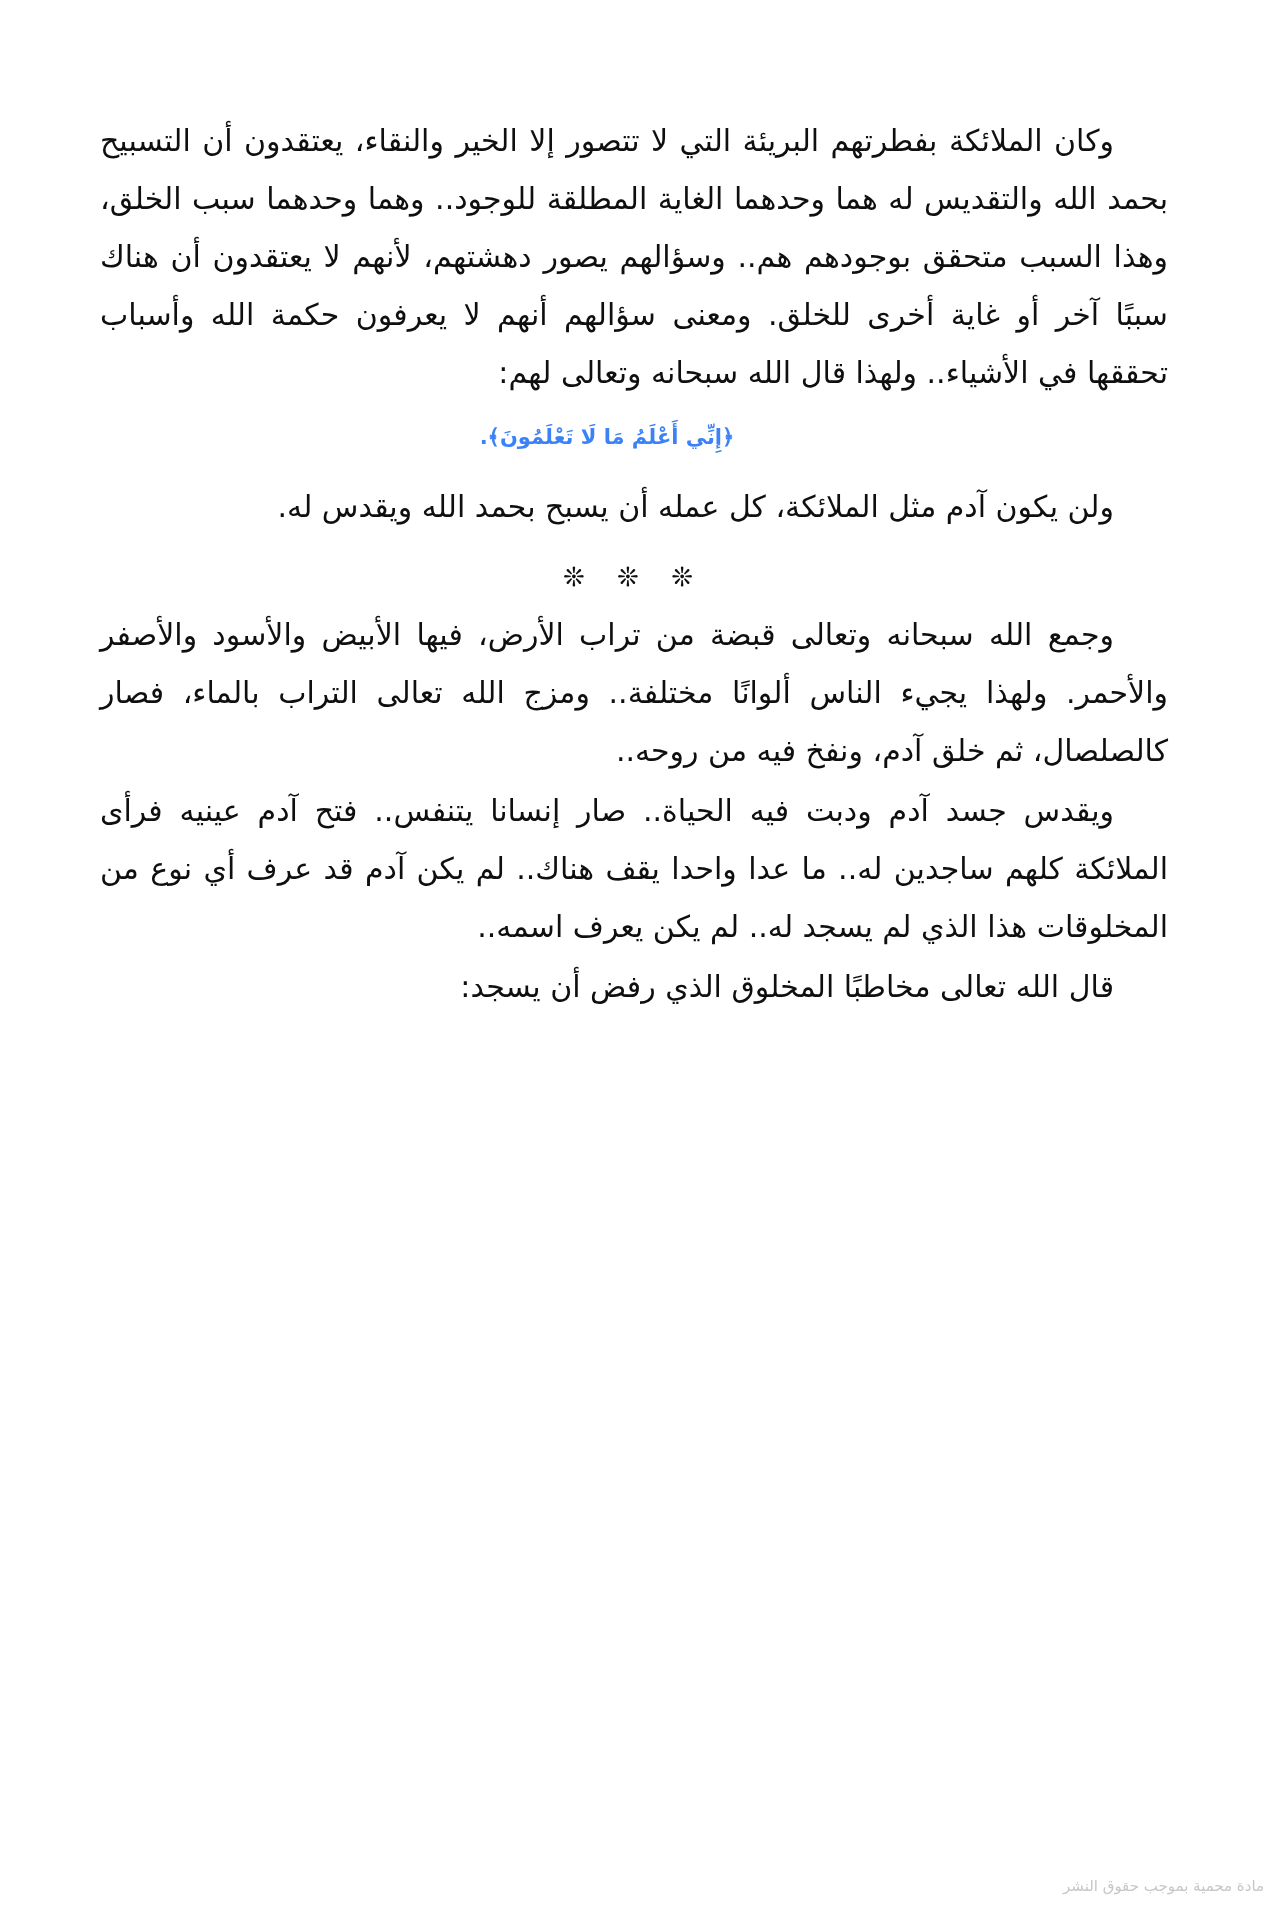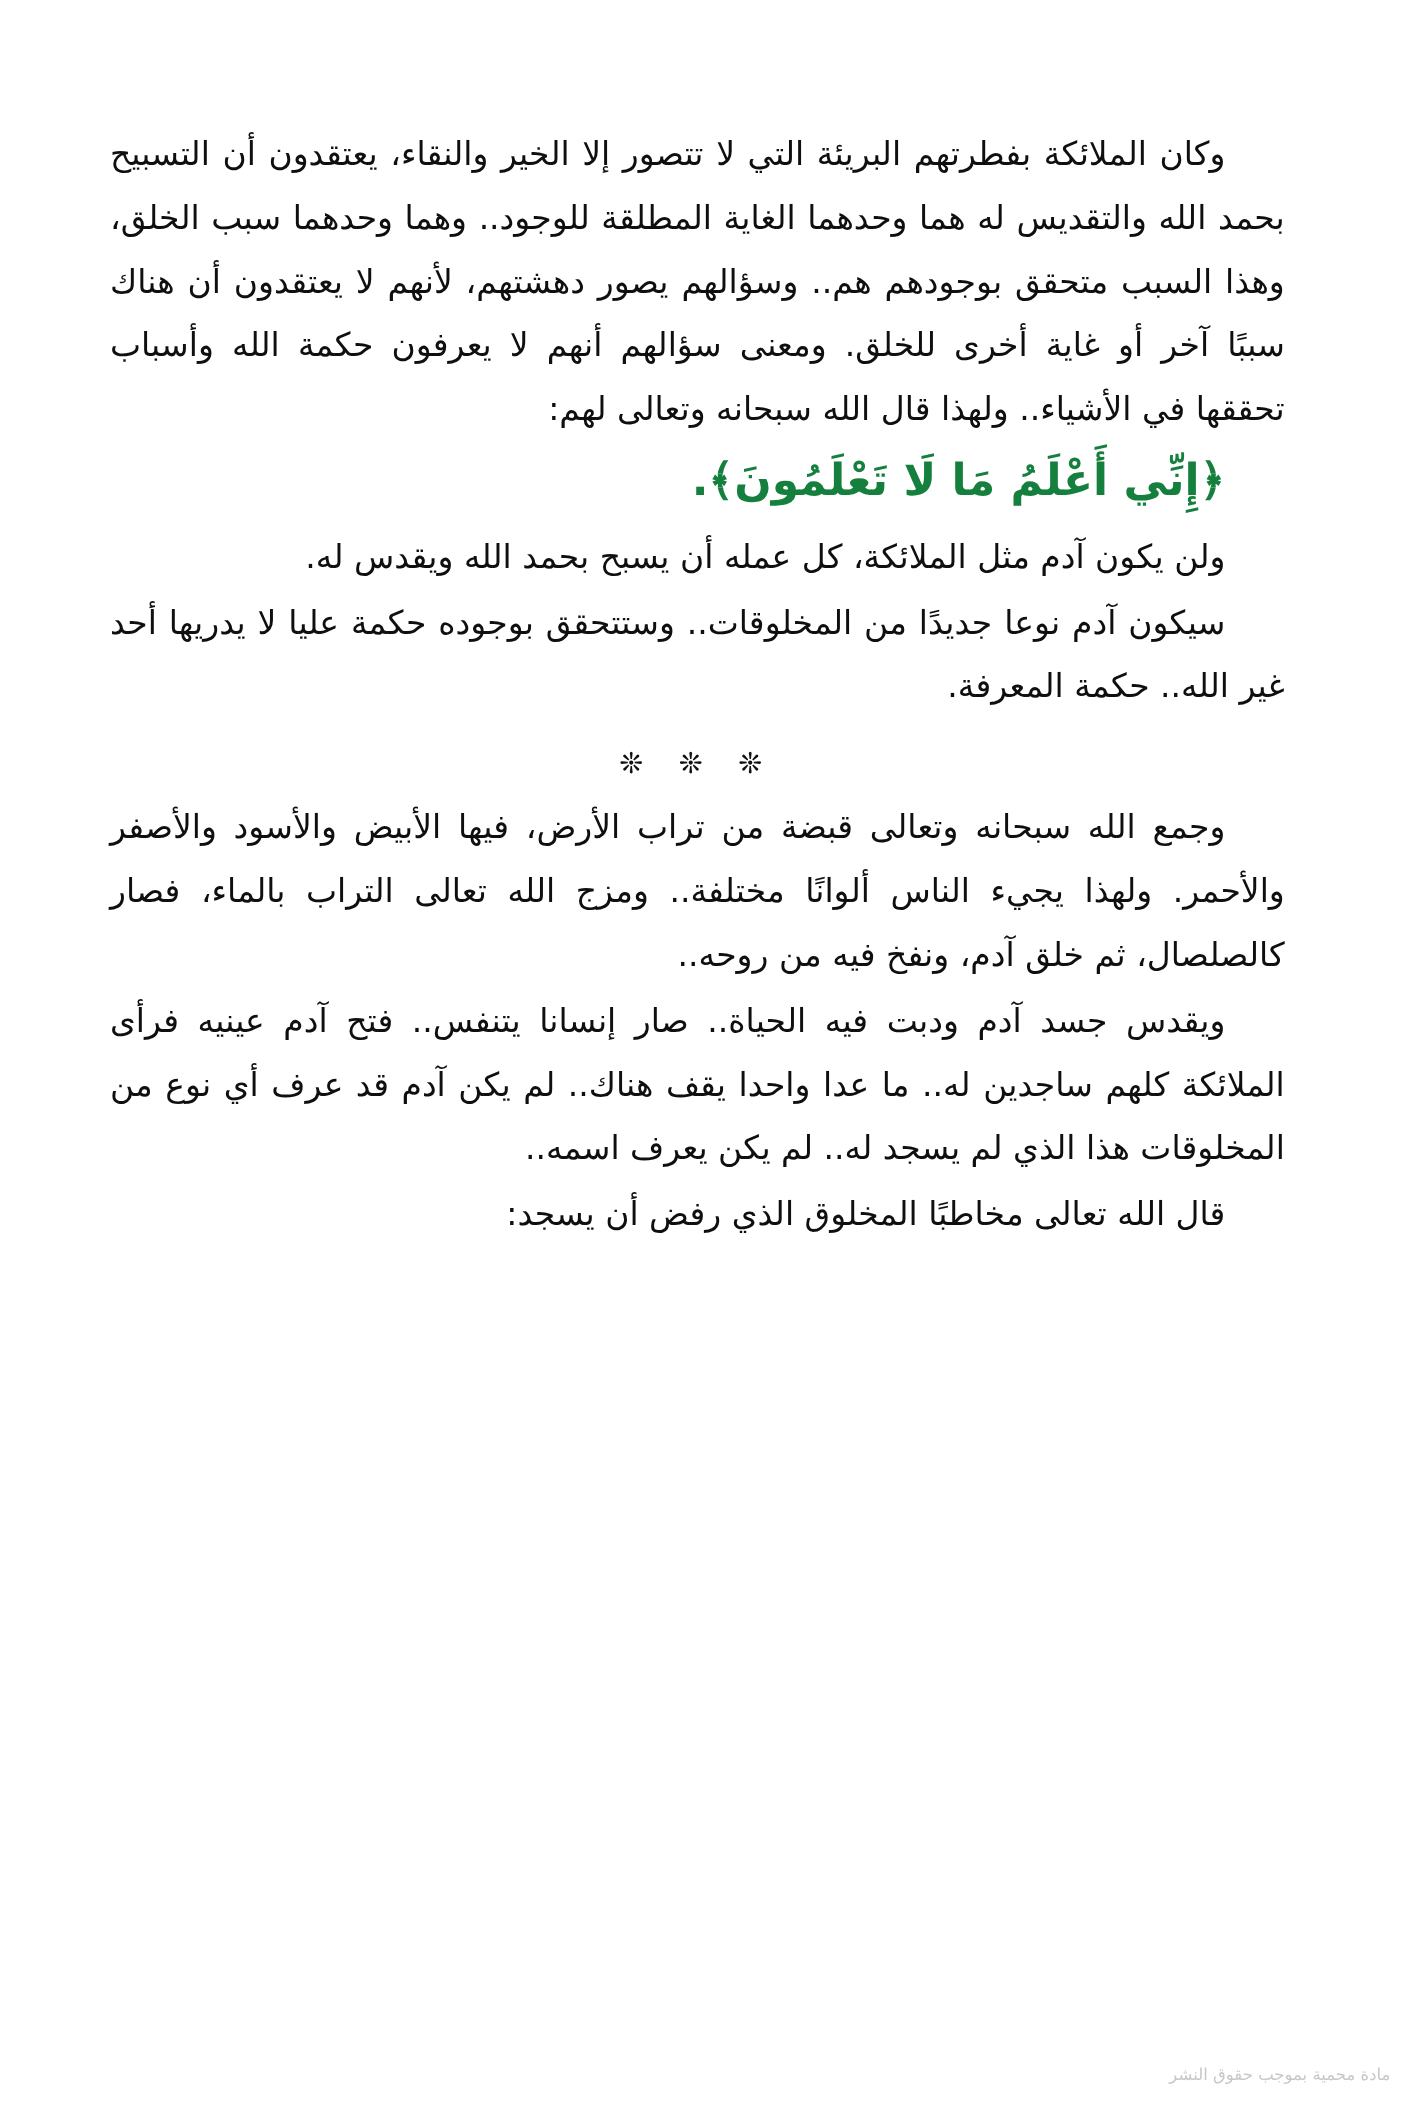--- a/index.html
+++ b/index.html
@@ -26,25 +26,25 @@
   .para {
     margin: 0 0 2px 0;
     font-size: 30px;
     line-height: 58px;
     text-align: justify;
     text-indent: 54px;
     color: #0f0f0f;
   }
   .verse {
     margin: 4px 0 10px 0;
-    font-size: 40px;
+    font-size: 21px;
     font-weight: bold;
     line-height: 62px;
-    text-align: right;
-    color: #15803d;
+    text-align: center;
+    color: #3b82f6;
   }
   .verse.indented { text-indent: 54px; }
   .verse.flush    { text-indent: 0; }
   .separator {
     margin: 20px 0 8px 0;
     text-align: center;
     font-size: 26px;
     line-height: 42px;
     letter-spacing: 12px;
     color: #111111;
@@ -61,20 +61,19 @@
   }
 </style>
 </head>
 <body>
 
 <div class="page">
   <main class="content">
     <p class="para">وكان الملائكة بفطرتهم البريئة التي لا تتصور إلا الخير والنقاء، يعتقدون أن التسبيح بحمد الله والتقديس له هما وحدهما الغاية المطلقة للوجود.. وهما وحدهما سبب الخلق، وهذا السبب متحقق بوجودهم هم.. وسؤالهم يصور دهشتهم، لأنهم لا يعتقدون أن هناك سببًا آخر أو غاية أخرى للخلق. ومعنى سؤالهم أنهم لا يعرفون حكمة الله وأسباب تحققها في الأشياء.. ولهذا قال الله سبحانه وتعالى لهم:</p>
     <p class="verse indented">﴿إِنِّي أَعْلَمُ مَا لَا تَعْلَمُونَ﴾.</p>
     <p class="para">ولن يكون آدم مثل الملائكة، كل عمله أن يسبح بحمد الله ويقدس له.</p>
-    <p class="para">سيكون آدم نوعا جديدًا من المخلوقات.. وستتحقق بوجوده حكمة عليا لا يدريها أحد غير الله.. حكمة المعرفة.</p>
     <div class="separator">❊ ❊ ❊</div>
     <p class="para">وجمع الله سبحانه وتعالى قبضة من تراب الأرض، فيها الأبيض والأسود والأصفر والأحمر. ولهذا يجيء الناس ألوانًا مختلفة.. ومزج الله تعالى التراب بالماء، فصار كالصلصال، ثم خلق آدم، ونفخ فيه من روحه..</p>
     <p class="para">ويقدس جسد آدم ودبت فيه الحياة.. صار إنسانا يتنفس.. فتح آدم عينيه فرأى الملائكة كلهم ساجدين له.. ما عدا واحدا يقف هناك.. لم يكن آدم قد عرف أي نوع من المخلوقات هذا الذي لم يسجد له.. لم يكن يعرف اسمه..</p>
     <p class="para">قال الله تعالى مخاطبًا المخلوق الذي رفض أن يسجد:</p>
   </main>
   <footer class="copyright">مادة محمية بموجب حقوق النشر</footer>
 </div>
 
 </body></html>

